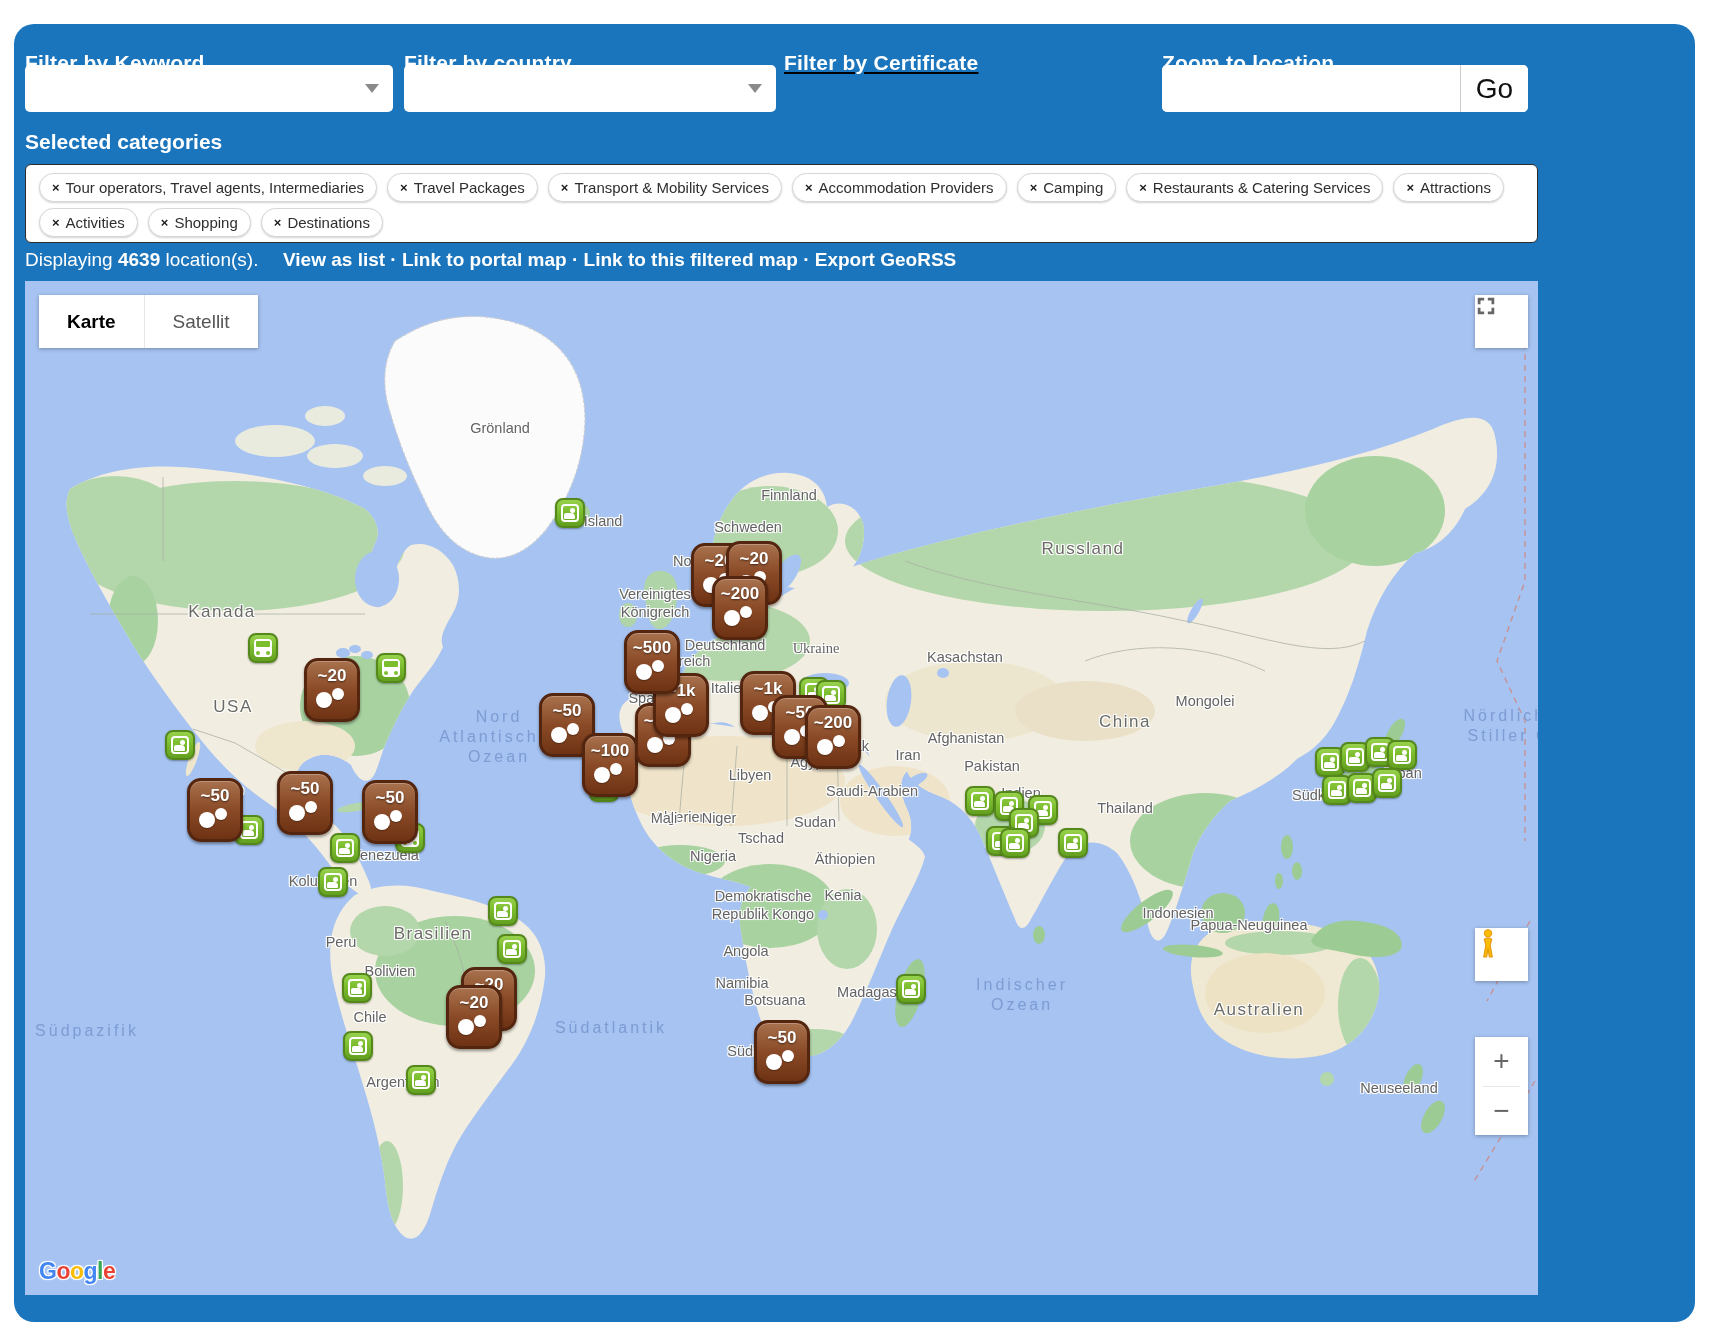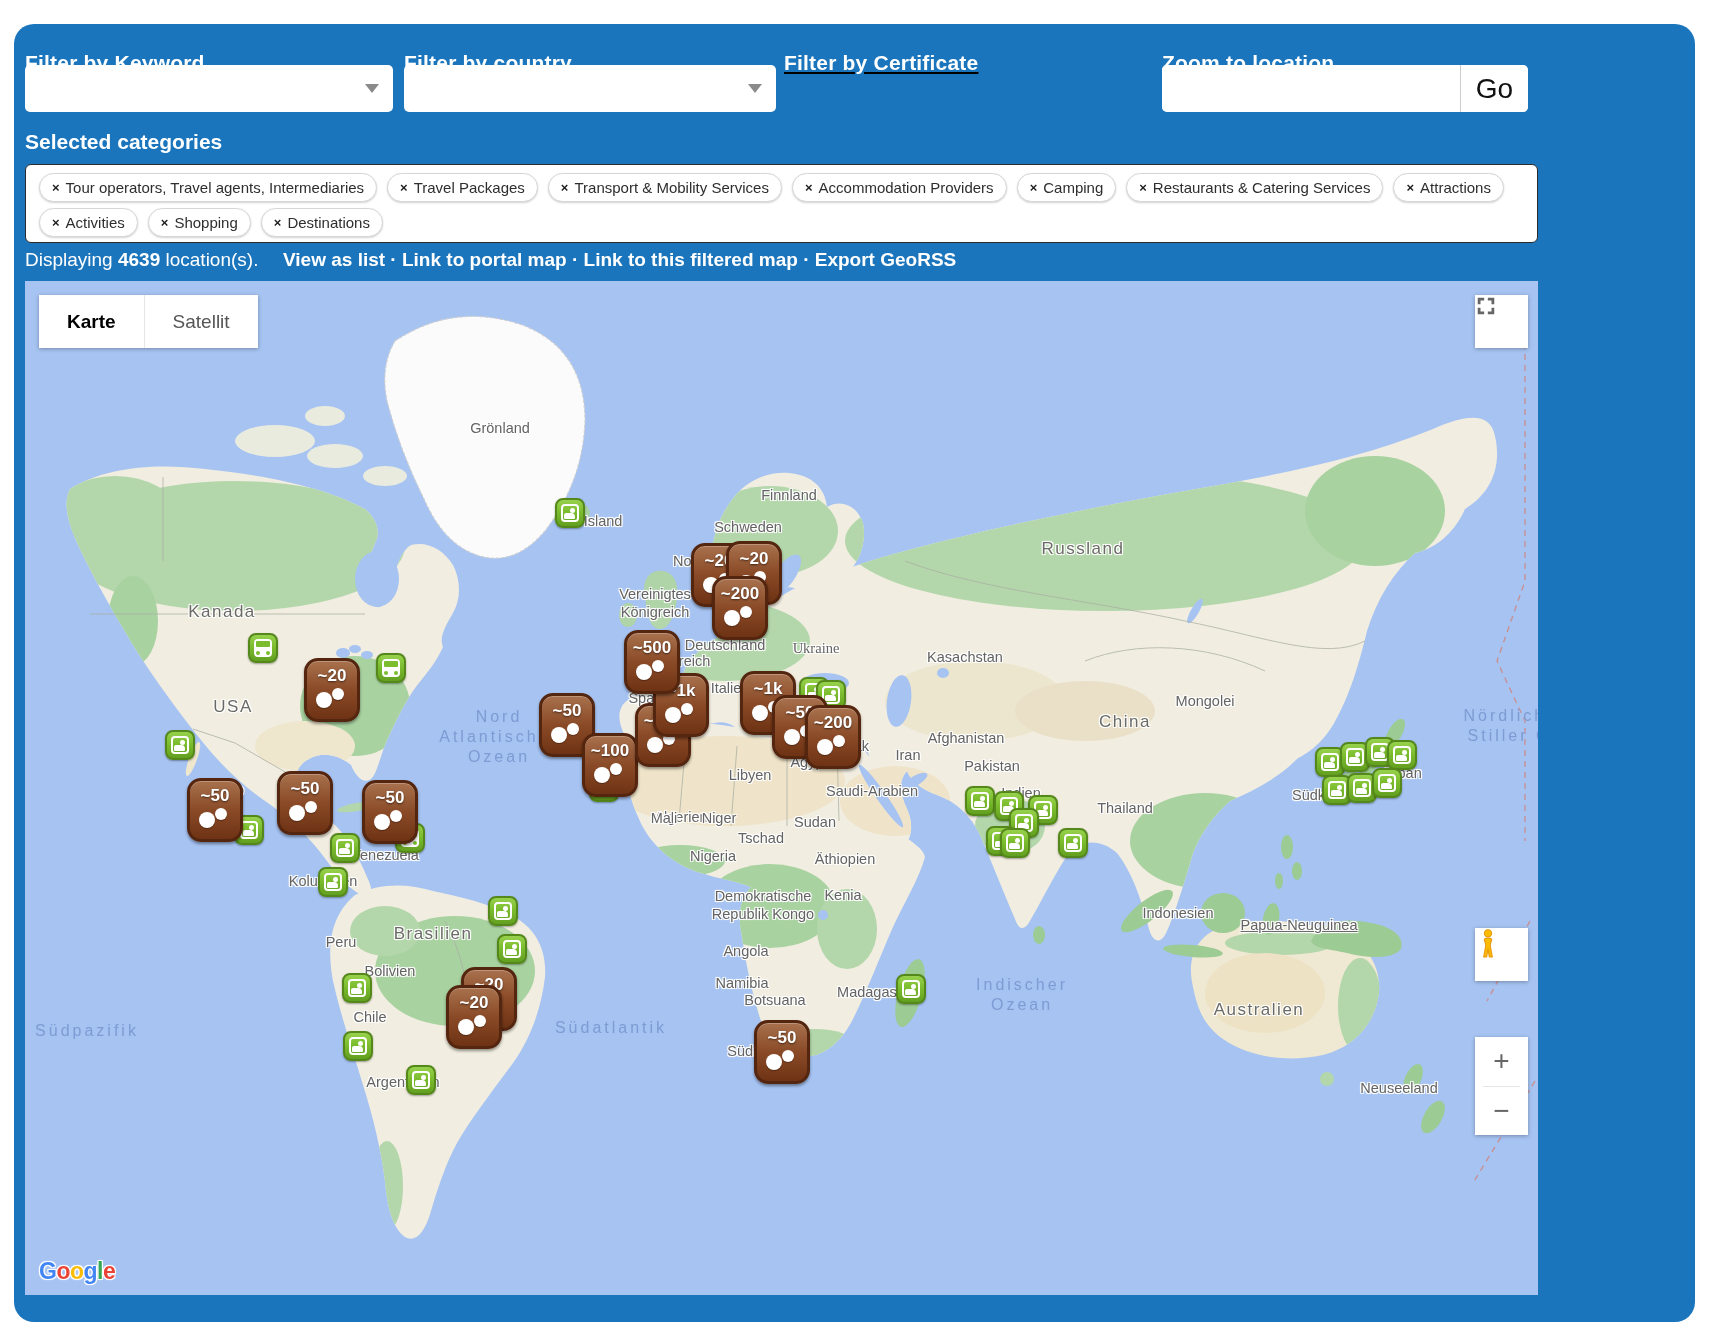--- a/index.html
+++ b/index.html
@@ -370,21 +370,21 @@
           <div class="mlabel c" style="left: 688px; top: 575px;">Nigeria</div>
           <div class="mlabel c" style="left: 818px; top: 614px;">Kenia</div>
           <div class="mlabel c" style="left: 738px; top: 624px;">Demokratische
 Republik Kongo</div>
           <div class="mlabel c" style="left: 721px; top: 670px;">Angola</div>
           <div class="mlabel c" style="left: 717px; top: 702px;">Namibia</div>
           <div class="mlabel c" style="left: 750px; top: 719px;">Botsuana</div>
           <div class="mlabel c" style="left: 852px; top: 711px;">Madagaskar</div>
           <div class="mlabel c" style="left: 733px; top: 770px;">Südafrika</div>
           <div class="mlabel c" style="left: 1153px; top: 632px;">Indonesien</div>
-          <div class="mlabel c" style="left: 1274px; top: 644px; text-decoration: underline;">Papua-Neuguinea</div>
+          <div class="mlabel c" style="left: 1224px; top: 644px;">Papua-Neuguinea</div>
           <div class="mlabel C" style="left: 1234px; top: 729px;">Australien</div>
           <div class="mlabel c" style="left: 1374px; top: 807px;">Neuseeland</div>
         </div>
       <div id="map-markers">
           <div class="poi photo" style="left: 545px; top: 232px;">
             <span class="ph">
               <span class="dot"></span>
               <span class="mt"></span>
             </span>
           </div>

